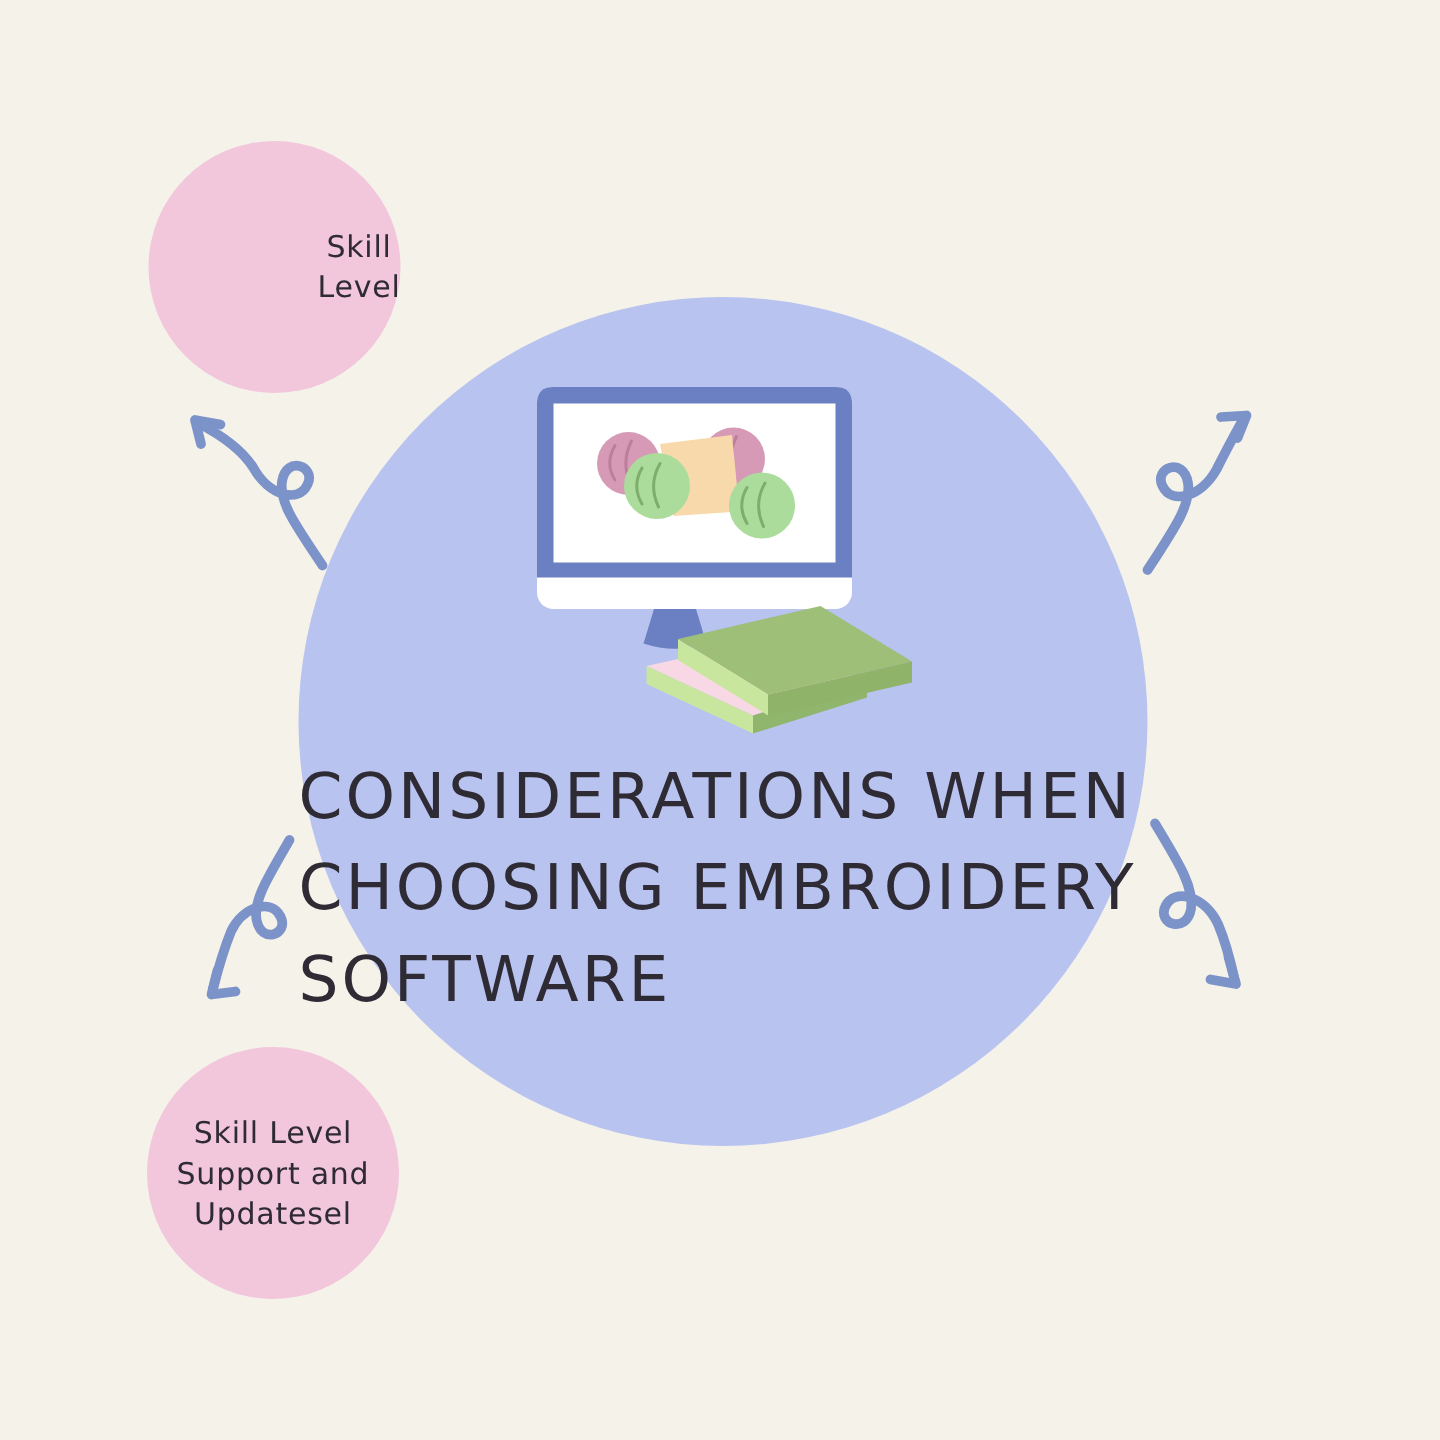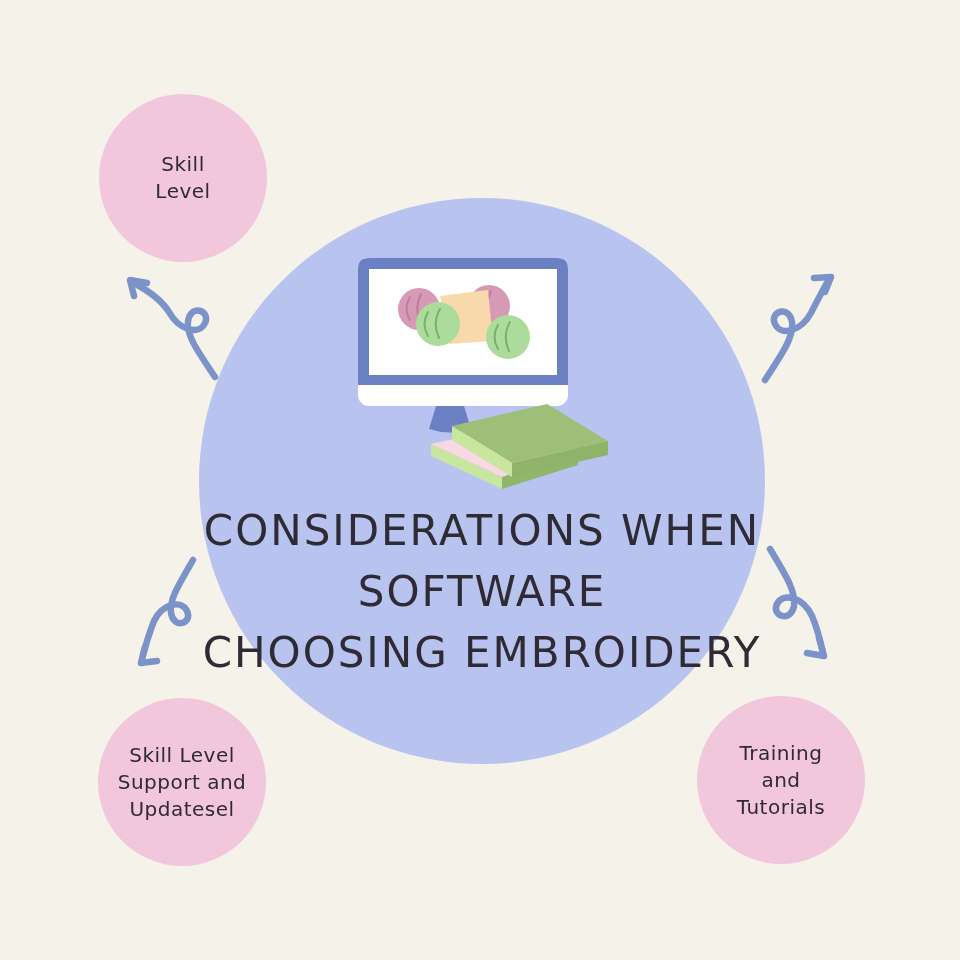--- a/index.html
+++ b/index.html
@@ -31,38 +31,38 @@
     left: 199px; top: 198px;
     width: 566px; height: 566px;
     background: var(--color-center);
     z-index: 1;
   }
   .node {
     width: 168px; height: 168px;
     background: var(--color-node);
     z-index: 1;
   }
-  .node-top-left     { left:  99px; top:  94px; }
+  .node-top-left     { left:  99px; top:  94px; justify-content: flex-end; }
   .node-top-right    { left: 694px; top:  94px; }
   .node-bottom-left  { left:  98px; top: 698px; }
   .node-bottom-right { left: 697px; top: 696px; }
 
   .node-label {
     font-size: 20px;
     line-height: 1.35;
     color: var(--color-text);
     white-space: pre-line;
     letter-spacing: 0.5px;
   }
 
   .center-title {
     position: absolute;
     left: 199px; top: 500px;
     width: 566px;
-    text-align: center;
+    text-align: left;
     z-index: 3;
     color: var(--color-text);
   }
   .center-title .title-line {
     display: block;
     font-size: 42px;
     line-height: 61px;
     letter-spacing: 2px;
     font-weight: 400;
   }
@@ -90,30 +90,25 @@
 
   <div class="circle node node-top-left">
     <span class="node-label">Skill
 Level</span>
   </div>
   <div class="circle node node-bottom-left">
     <span class="node-label">Skill Level
 Support and
 Updatesel</span>
   </div>
-  <div class="circle node node-bottom-right">
-    <span class="node-label">Training
-and
-Tutorials</span>
-  </div>
 
   <div class="center-title">
     <span class="title-line">CONSIDERATIONS WHEN</span>
+    <span class="title-line">CHOOSING EMBROIDERY</span>
     <span class="title-line">SOFTWARE</span>
-    <span class="title-line">CHOOSING EMBROIDERY</span>
   </div>
 
   <svg class="overlay" width="960" height="960" viewBox="0 0 960 960">
 
     <g>
 
       <rect x="358" y="258" width="210" height="148" rx="11" fill="#FFFFFF"></rect>
 
       <path d="M 369,258 L 557,258 Q 568,258 568,269 L 568,385 L 358,385 L 358,269 Q 358,258 369,258 Z" fill="#6B80C2"></path>
 

